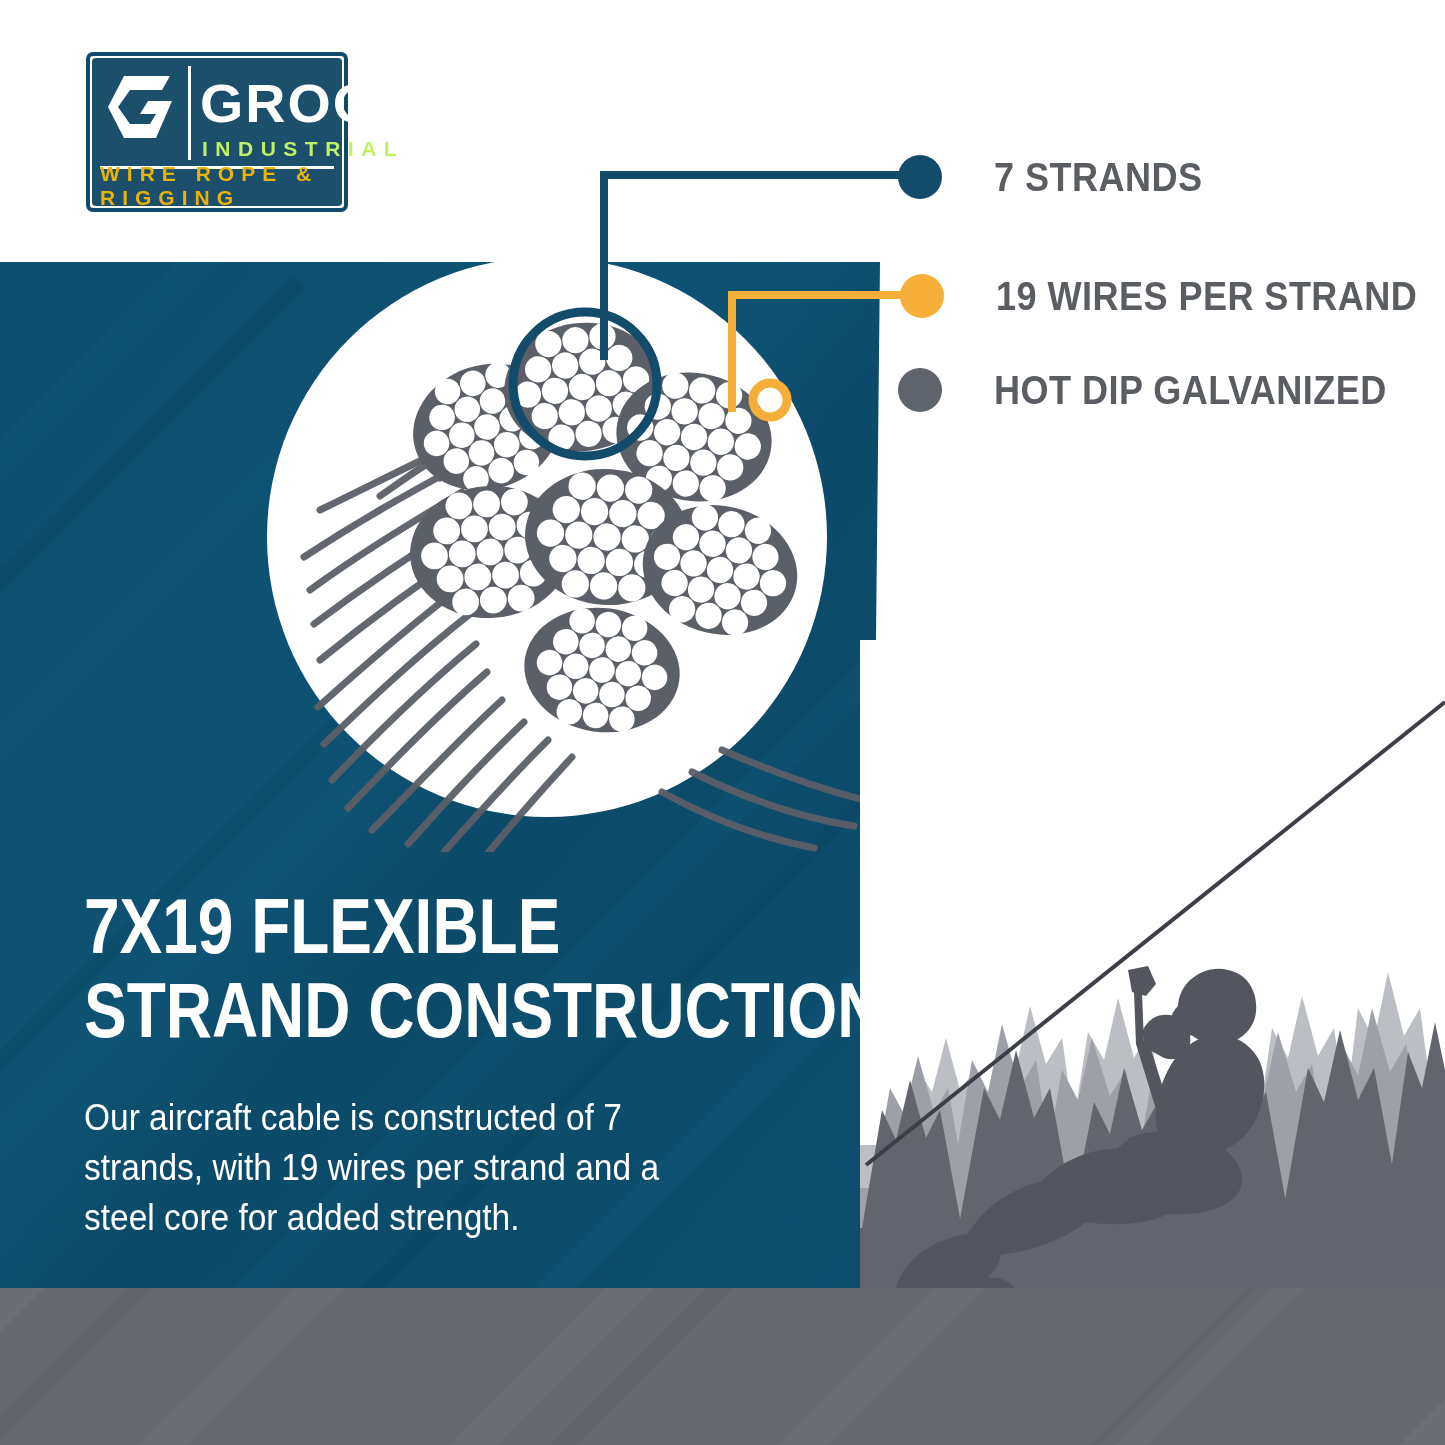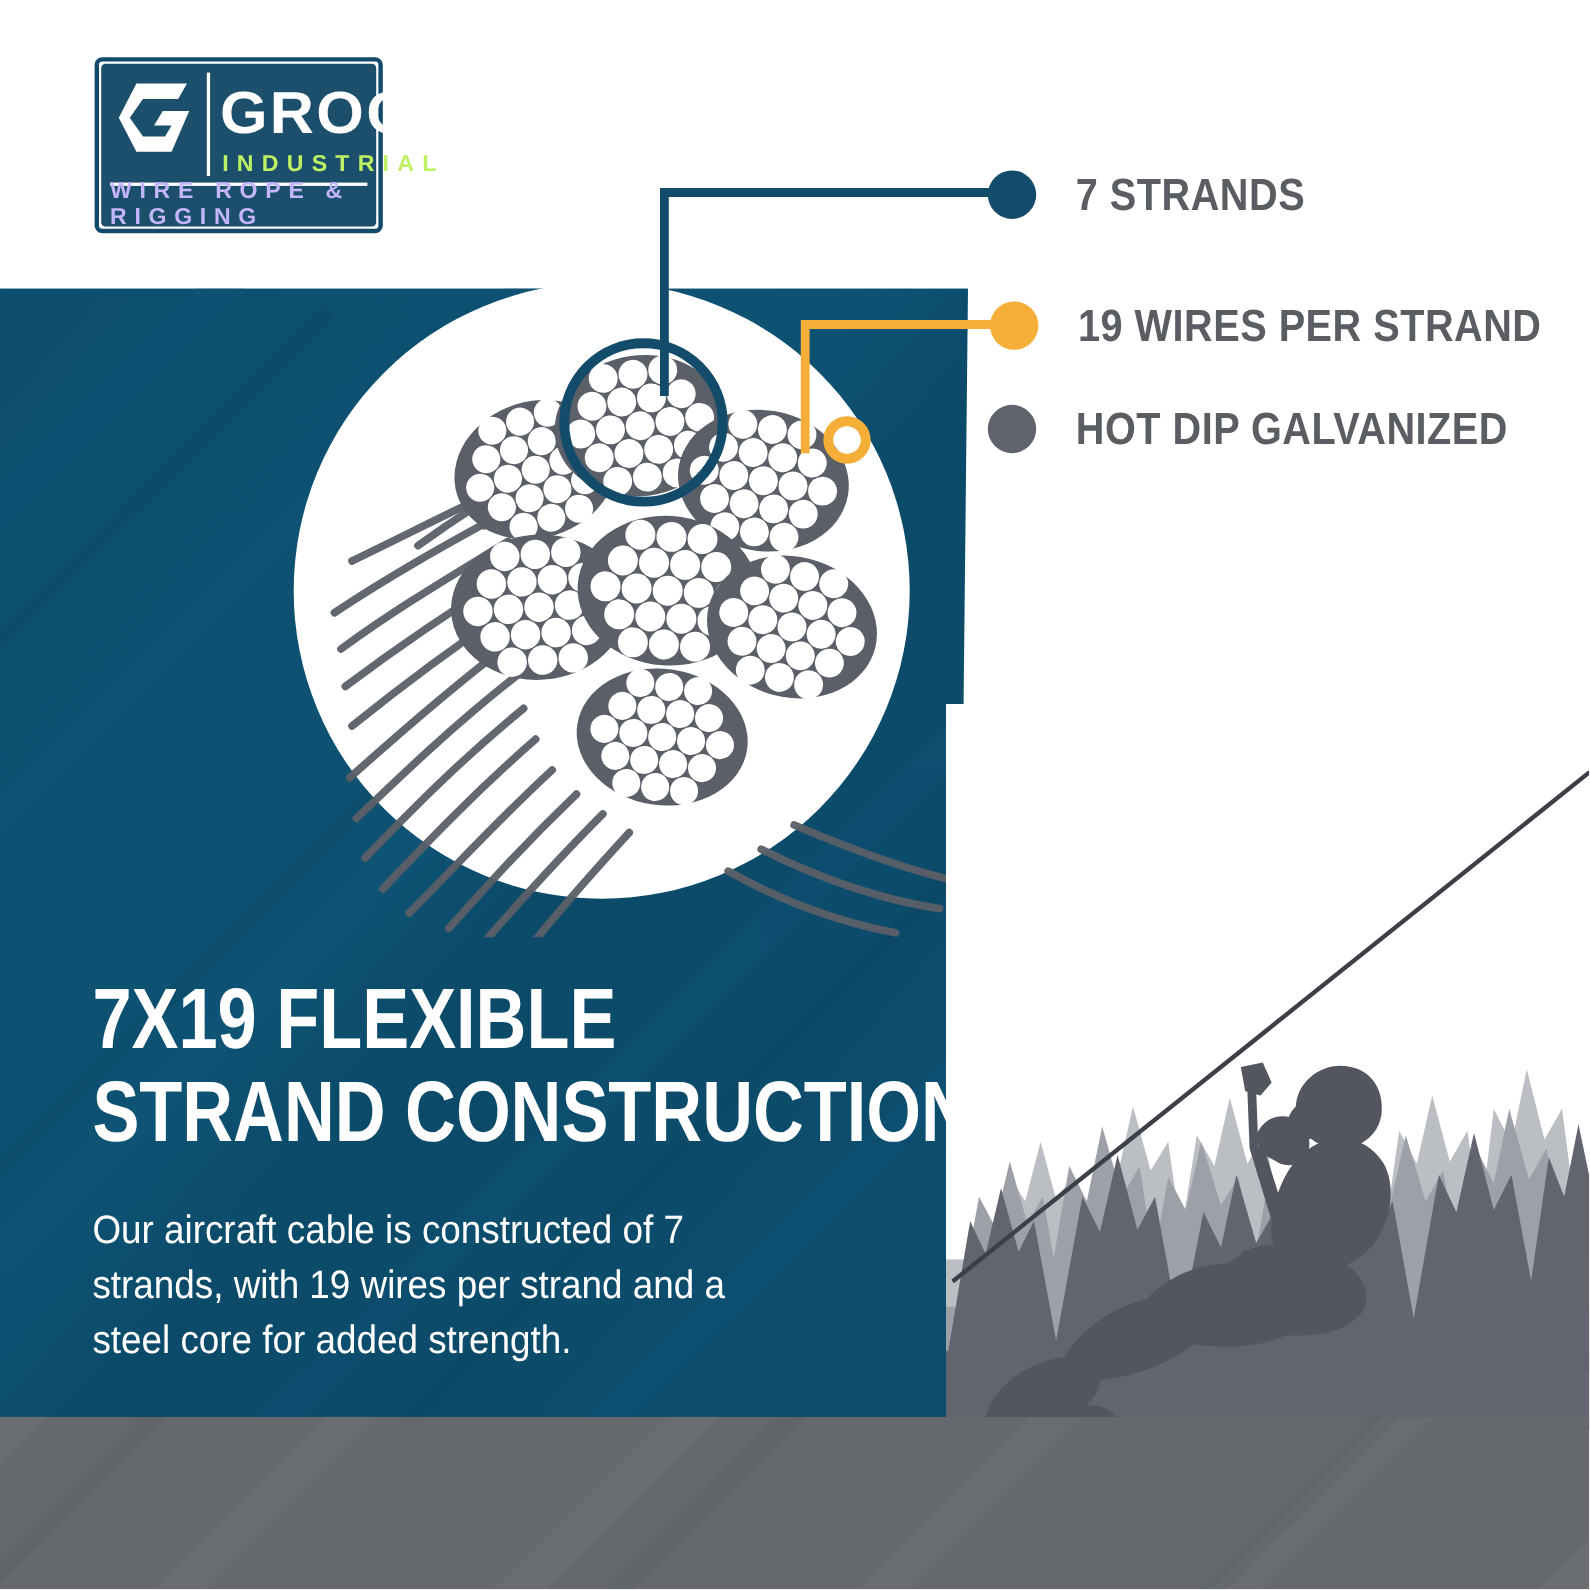--- a/index.html
+++ b/index.html
@@ -13,28 +13,28 @@
   .logo-inner{position:absolute;left:6px;top:6px;right:6px;bottom:6px;background:#1B4F6B;border-radius:4px;}
   .logo-mark-box{position:absolute;left:8px;top:8px;width:88px;height:94px;border-right:3px solid #ffffff;}
   .logo-g{position:absolute;left:14px;top:16px;width:68px;height:66px;}
   .logo-word{position:absolute;left:108px;top:12px;right:8px;height:66px;color:#fff;
     font-weight:bold;font-size:54px;letter-spacing:2px;line-height:66px;
     font-family:"Liberation Sans",sans-serif;transform:scaleX(1.03);transform-origin:left center;}
   .logo-sub{position:absolute;left:110px;top:80px;right:8px;color:#bef264;font-weight:bold;
     font-size:21px;letter-spacing:7.5px;line-height:22px;}
   .logo-rule{position:absolute;left:8px;top:108px;right:8px;height:3px;background:#ffffff;}
   .logo-tag{position:absolute;left:8px;top:114px;right:8px;bottom:6px;
-    display:flex;align-items:center;justify-content:center;color:#c4b5fd;font-weight:bold;
+    display:flex;align-items:center;justify-content:center;color:#eab308;font-weight:bold;
     font-size:21px;letter-spacing:7px;}
 
   
   #bluePanel{position:absolute;left:0;top:262px;width:880px;height:1032px;}
 
   
-  .callout{position:absolute;display:flex;align-items:center;}
+  .callout{position:absolute;display:flex;align-items:center;gap:16px;}
   .cdot{border-radius:50%;flex:none;}
   .clabel{margin-left:36px;font-weight:bold;color:#5A5E63;
     font-size:41px;letter-spacing:0.5px;line-height:41px;white-space:nowrap;
     transform:scaleX(0.88);transform-origin:left center;font-stretch:condensed;}
   #callout1{left:898px;top:155px;}
   #callout2{left:900px;top:274px;}
   #callout3{left:898px;top:368px;text-align:center;}
 
   
   #headline{position:absolute;left:84px;top:884px;width:760px;color:#ffffff;

